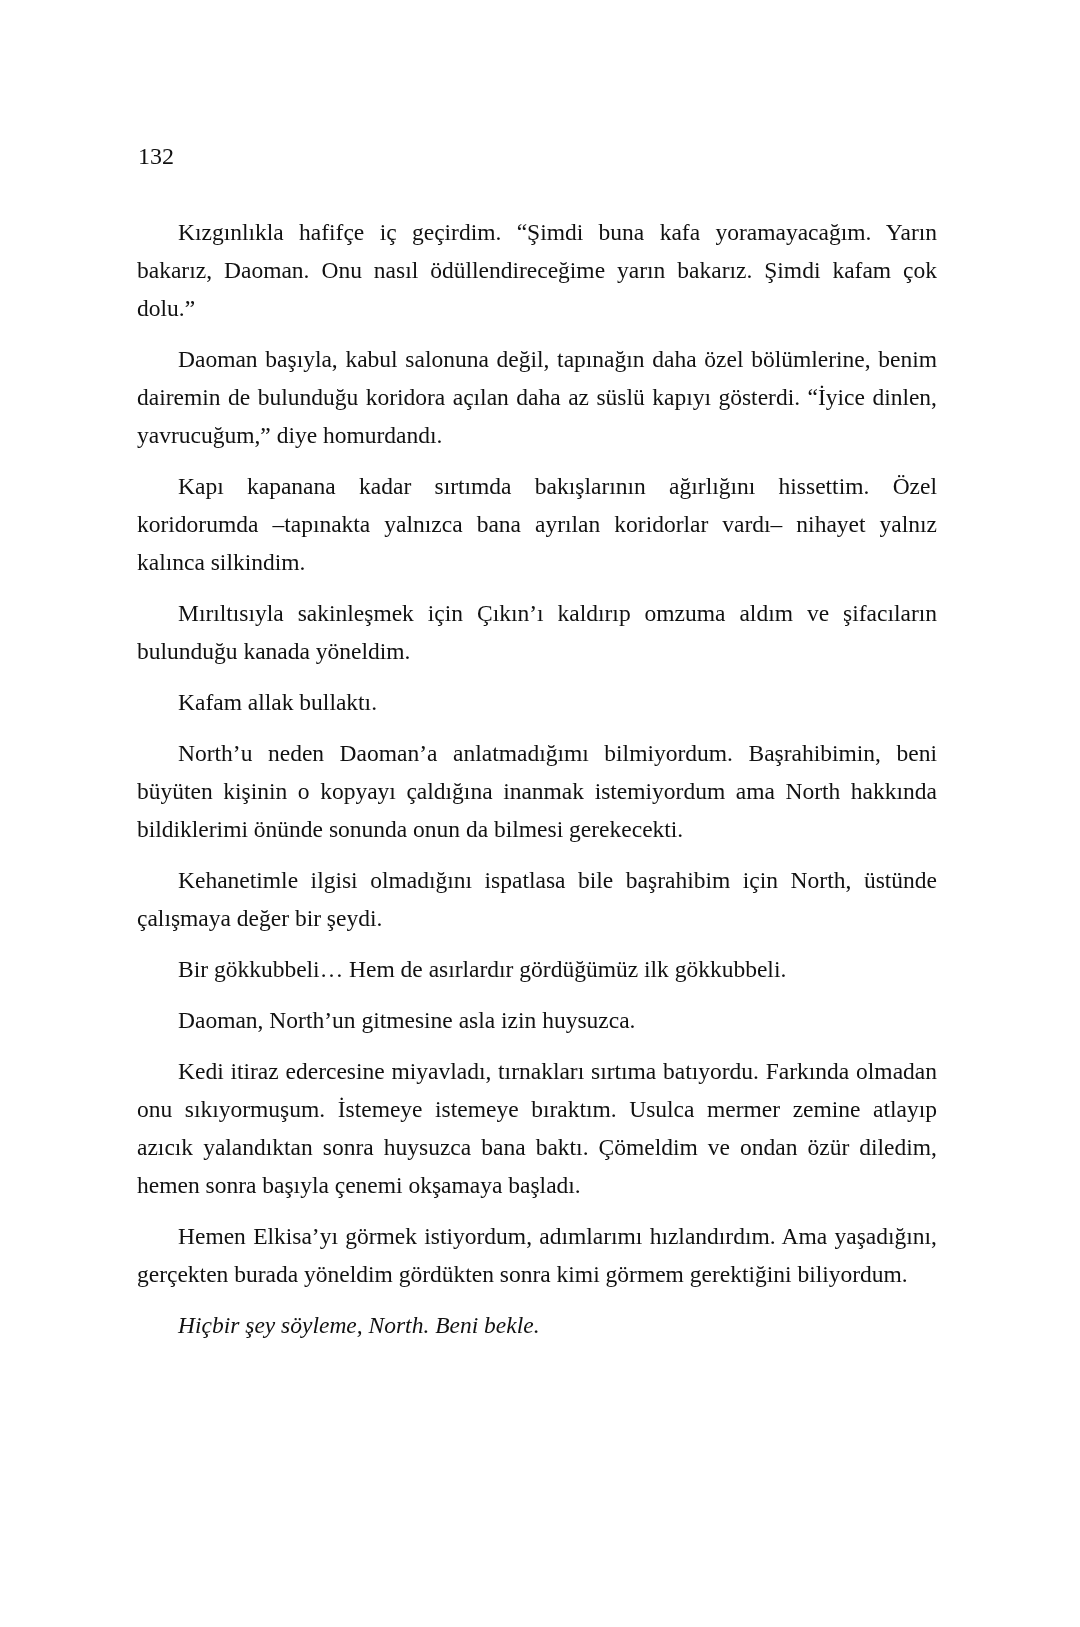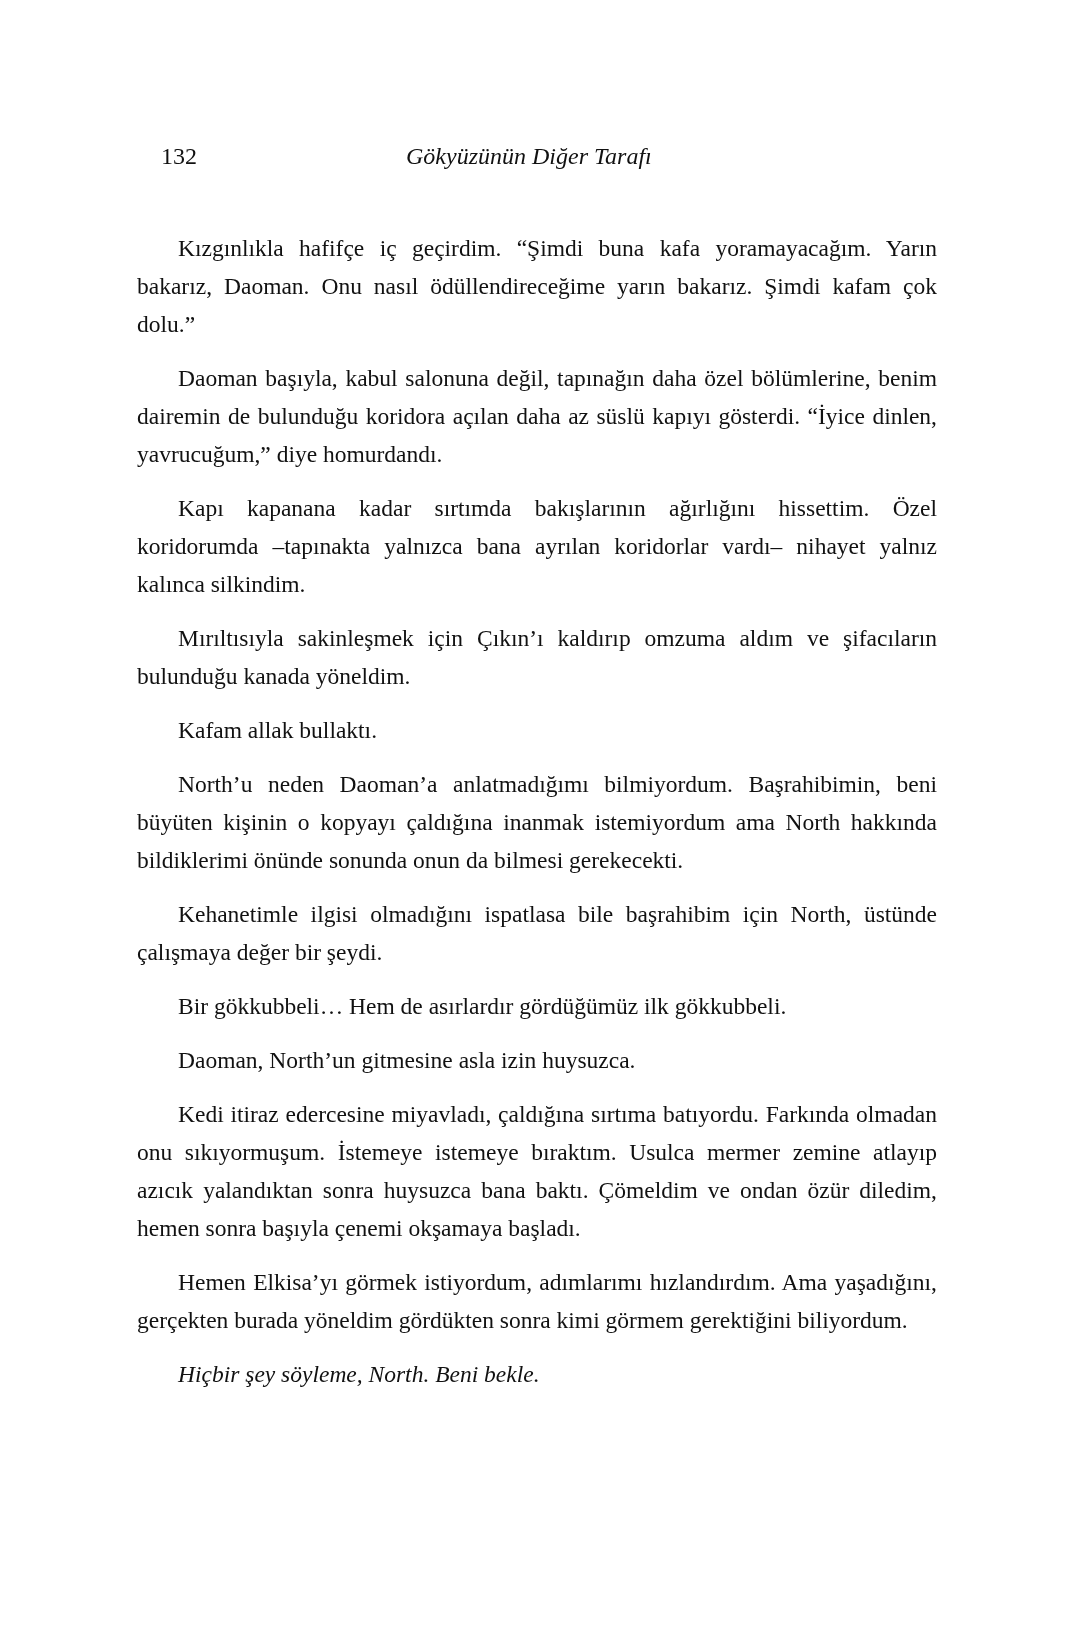--- a/index.html
+++ b/index.html
@@ -11,21 +11,21 @@
     width: 1080px;
     height: 1627px;
     position: relative;
     overflow: hidden;
     color: #111111;
     font-family: "Liberation Serif", "DejaVu Serif", serif;
   }
   .running-head {
     position: absolute;
     top: 136px;
-    left: 161px;
+    left: 138px;
     width: 790px;
     height: 40px;
     font-size: 24px;
     line-height: 40px;
   }
   .page-number {
     position: absolute;
     left: 0;
     top: 0;
   }
@@ -40,41 +40,40 @@
     top: 213px;
     left: 137px;
     width: 800px;
     font-size: 23.5px;
     line-height: 38px;
     text-align: justify;
     -webkit-hyphens: manual;
     hyphens: manual;
   }
   .body-text p {
-    margin: 16px 0 13px 0;
+    margin: 0 0 13px 0;
     text-indent: 41px;
   }
   .body-text p.italic {
     font-style: italic;
   }
 </style>
 </head>
 <body>
 
 <div class="running-head">
   <span class="page-number">132</span>
-  <span class="book-title">Gökyüzünün Diğer Tarafı</span>
 </div>
 
 <div class="body-text">
   <p>Kızgınlıkla hafifçe iç geçirdim. “Şimdi buna kafa yoramayacağım. Yarın bakarız, Daoman. Onu nasıl ödüllendireceğime yarın bakarız. Şimdi kafam çok dolu.”</p>
   <p>Daoman başıyla, kabul salonuna değil, tapınağın daha özel bölümlerine, benim dairemin de bulunduğu koridora açılan daha az süslü kapıyı gösterdi. “İyice dinlen, yavrucuğum,” diye homurdandı.</p>
   <p>Kapı kapanana kadar sırtımda bakışlarının ağırlığını hissettim. Özel koridorumda –tapınakta yalnızca bana ayrılan koridorlar vardı– nihayet yalnız kalınca silkindim.</p>
   <p>Mırıltısıyla sakinleşmek için Çıkın’ı kaldırıp omzuma aldım ve şifacıların bulunduğu kanada yöneldim.</p>
   <p>Kafam allak bullaktı.</p>
   <p>North’u neden Daoman’a anlatmadığımı bilmiyordum. Başrahibimin, beni büyüten kişinin o kopyayı çaldığına inanmak istemiyordum ama North hakkında bildiklerimi önünde sonunda onun da bilmesi gerekecekti.</p>
   <p>Kehanetimle ilgisi olmadığını ispatlasa bile başrahibim için North, üstünde çalışmaya değer bir şeydi.</p>
   <p>Bir gökkubbeli… Hem de asırlardır gördüğümüz ilk gökkubbeli.</p>
   <p>Daoman, North’un gitmesine asla izin huysuzca.</p>
-  <p>Kedi itiraz edercesine miyavladı, çaldığına sırtıma batıyordu. Farkında olmadan onu sıkıyormuşum. İstemeye istemeye bıraktım. Usulca mermer zemine atlayıp azıcık yalandıktan sonra huysuzca bana baktı. Çömeldim ve ondan özür diledim, hemen sonra başıyla çenemi okşamaya başladı.</p>
+  <p>Kedi itiraz edercesine miyavladı, tırnakları sırtıma batıyordu. Farkında olmadan onu sıkıyormuşum. İstemeye istemeye bıraktım. Usulca mermer zemine atlayıp azıcık yalandıktan sonra huysuzca bana baktı. Çömeldim ve ondan özür diledim, hemen sonra başıyla çenemi okşamaya başladı.</p>
   <p>Hemen Elkisa’yı görmek istiyordum, adımlarımı hızlandırdım. Ama yaşadığını, gerçekten burada yöneldim gördükten sonra kimi görmem gerektiğini biliyordum.</p>
   <p class="italic">Hiçbir şey söyleme, North. Beni bekle.</p>
 </div>
 
 </body></html>

